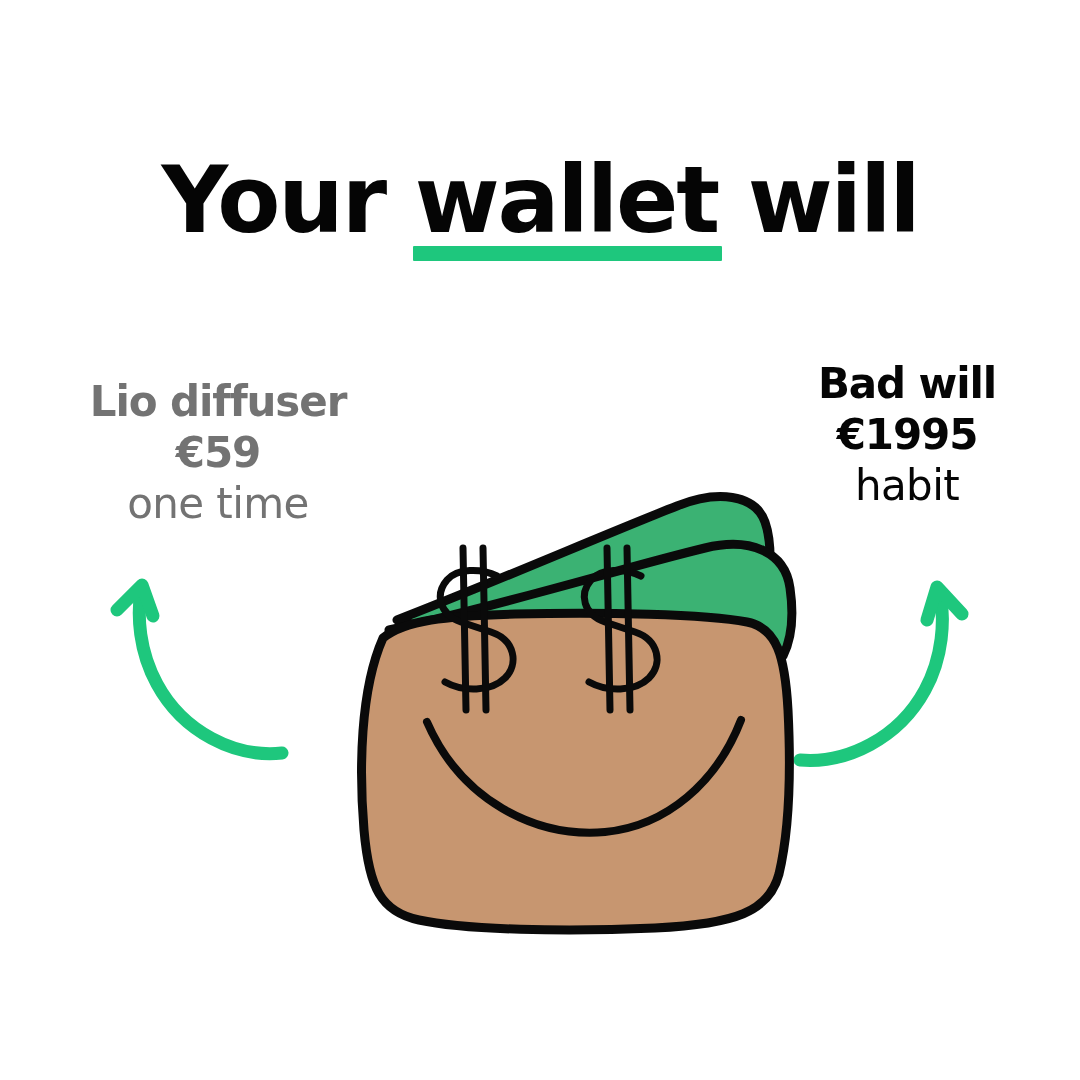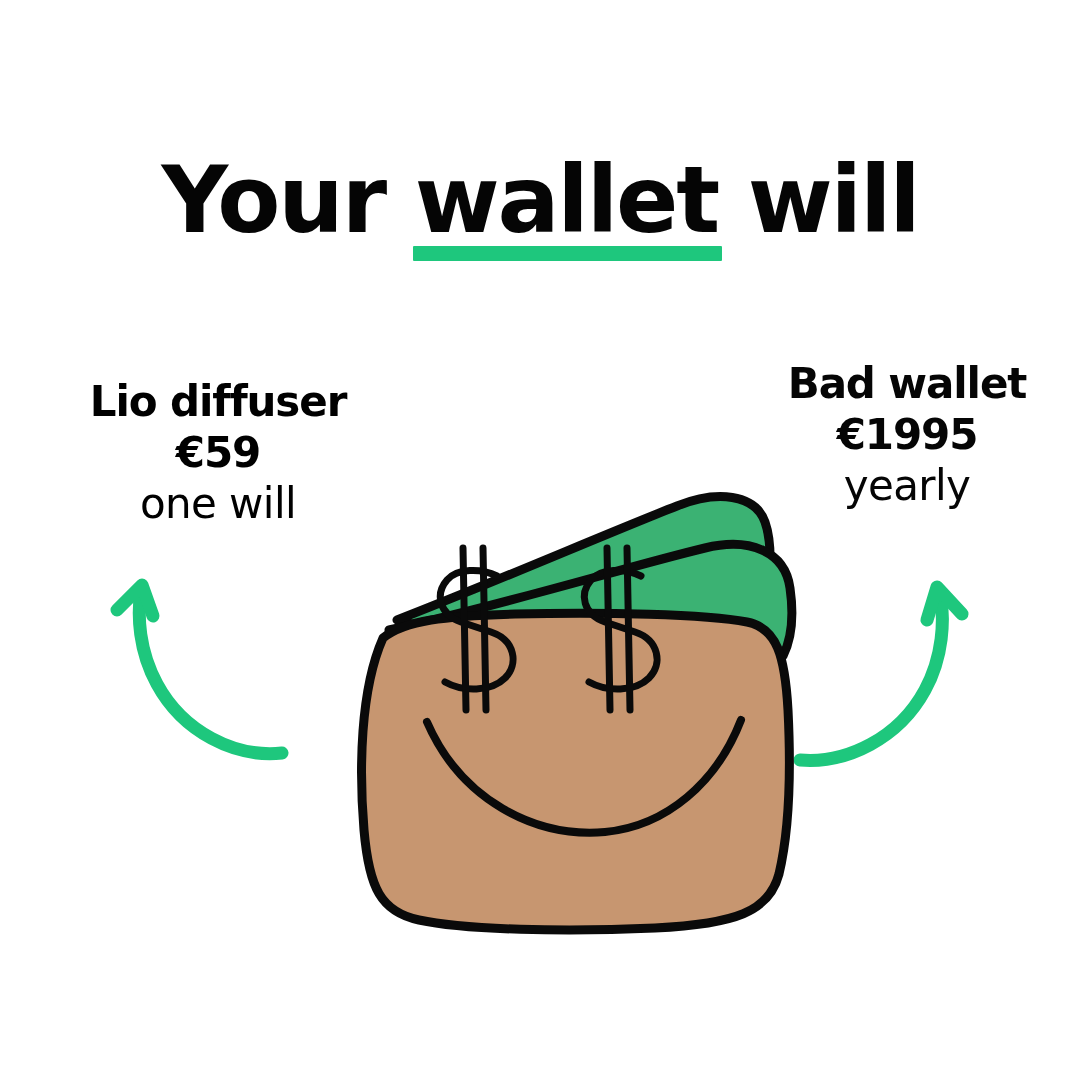--- a/index.html
+++ b/index.html
@@ -87,30 +87,30 @@
 </style>
 </head>
 <body>
 
 <div id="canvas" style="--accent: #1ec77d; background: rgb(255, 255, 255);">
 
   <h1 id="headline" style="color: rgb(5, 5, 5);">
     <span class="hl-line"><span>Your </span><span class="underlined-word"><span>wallet</span><span class="uline"></span></span><span> will</span></span>
   </h1>
 
-  <div id="label-left" class="side-label" style="color: #000000;">
+  <div id="label-left" class="side-label" style="color: #737373;">
     <span class="label-title">Lio diffuser</span>
     <span class="label-price">€59</span>
-    <span class="label-period">one will</span>
+    <span class="label-period">one time</span>
   </div>
 
   <div id="label-right" class="side-label" style="color: rgb(5, 5, 5);">
-    <span class="label-title">Bad wallet</span>
+    <span class="label-title">Bad will</span>
     <span class="label-price">€1995</span>
-    <span class="label-period">yearly</span>
+    <span class="label-period">habit</span>
   </div>
 
   <svg id="arrow-left" width="215" height="215" viewBox="0 0 215 215">
     <g fill="none" stroke="#1ec77d" stroke-width="13" stroke-linecap="round" stroke-linejoin="round">
       <path d="M187 181 C 140 186, 88 160, 62 112 C 44 79, 42 44, 46 18"></path>
       <path d="M22 38 L 47 13 L 58 44"></path>
     </g>
   </svg>
 
   <svg id="arrow-right" width="200" height="215" viewBox="0 0 200 215">

